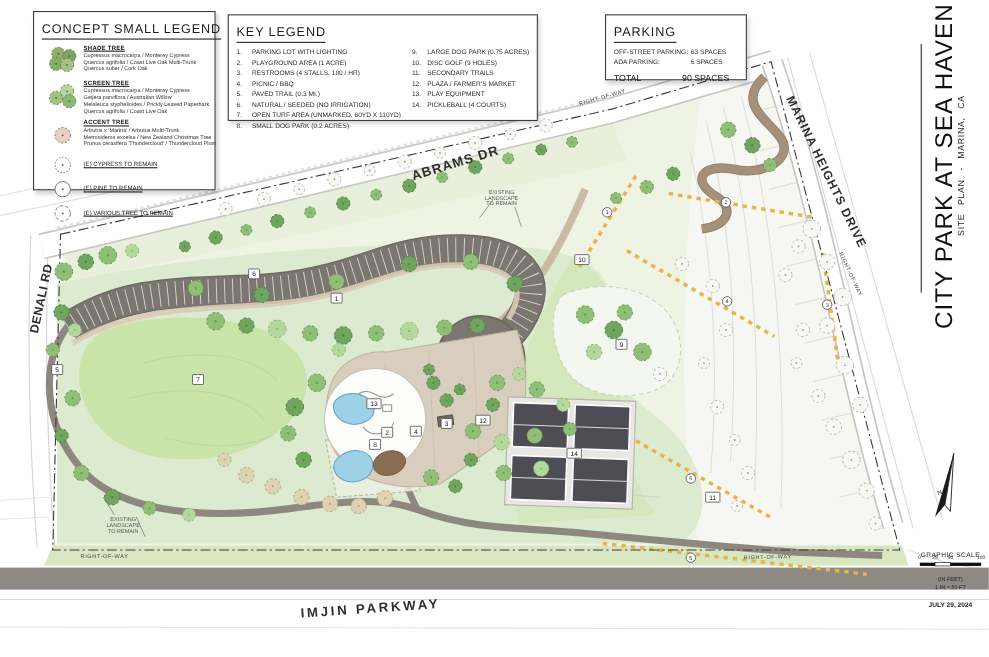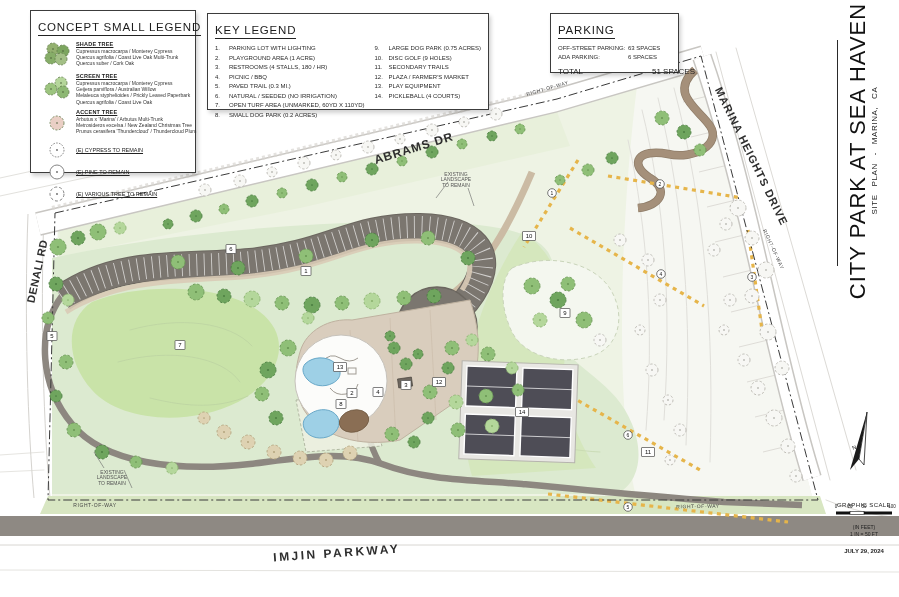--- a/index.html
+++ b/index.html
@@ -29,21 +29,21 @@
   .kcol1{width:152px;}
   .kcol2{width:108px;}
   .key-item{display:flex;font-size:6px;color:#2b2b2b;line-height:9.5px;white-space:nowrap;}
   .knum{width:14px;flex:0 0 14px;}
   .klab{flex:1;}
 
   .parking-box{left:502px;top:13px;width:129px;height:60px;margin-left:48px;}
   .prow{display:flex;font-size:6px;color:#2b2b2b;line-height:8.5px;white-space:nowrap;}
   .plab{width:70px;flex:0 0 70px;}
   .pval{flex:1;}
-  .ptotal{display:flex;font-size:8px;color:#1c1c1c;margin-top:6px;white-space:nowrap;gap:32px;}
+  .ptotal{display:flex;font-size:8px;color:#1c1c1c;margin-top:6px;white-space:nowrap;}
   .ptlab{width:62px;flex:0 0 62px;}
 
   
   .tb-line{position:absolute;left:837px;top:40px;width:1px;height:226px;background:#2a2a2a;}
   .tb-title{position:absolute;left:708px;top:138px;width:300px;height:26px;
       transform:rotate(-90deg);font-size:22px;letter-spacing:1px;color:#111;
       text-align:center;white-space:nowrap;}
   .tb-sub{position:absolute;left:775px;top:145px;width:200px;height:11px;
       transform:rotate(-90deg);font-size:8px;letter-spacing:.6px;word-spacing:5px;color:#222;
       text-align:center;white-space:nowrap;}
@@ -928,21 +928,21 @@
           <span class="plab">OFF-STREET PARKING:</span>
           <span class="pval">63 SPACES</span>
         </div>
         <div class="prow">
           <span class="plab">ADA PARKING:</span>
           <span class="pval">6 SPACES</span>
         </div>
       </div>
   <div class="ptotal">
     <span class="ptlab">TOTAL</span>
-    <span>51 SPACES</span>
+    <span>90 SPACES</span>
   </div>
 </div>
 
 <div class="tb-line"></div>
 <div class="tb-title">CITY PARK AT SEA HAVEN</div>
 <div class="tb-sub">SITE PLAN - MARINA, CA</div>
 
 <svg width="40" height="72" style="position:absolute;left:840px;top:410px;">
   <polygon points="27,2 10,60 19,49" fill="#1a1a1a"></polygon>
   <polygon points="27,2 19,49 24,55" fill="#ffffff" stroke="#1a1a1a" stroke-width="0.8"></polygon>

